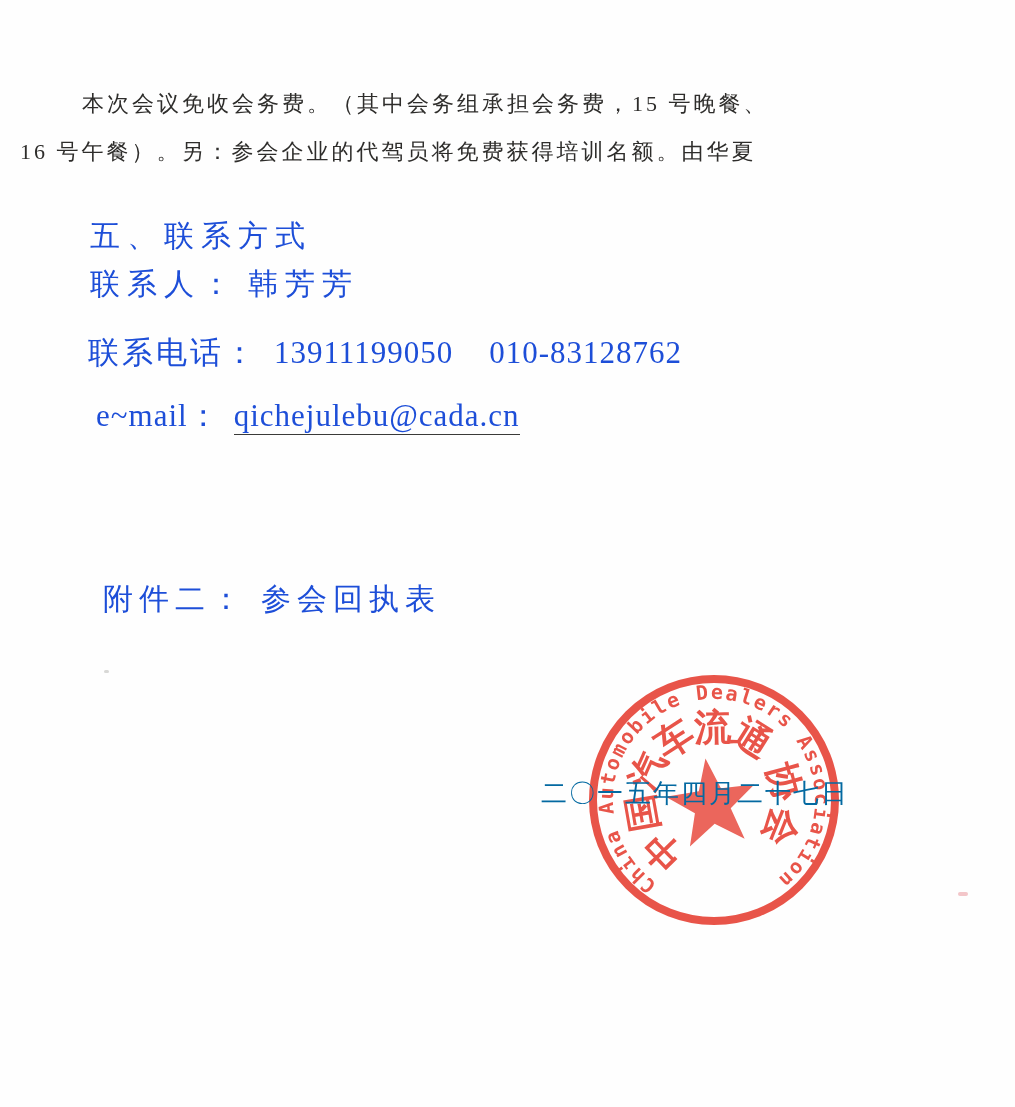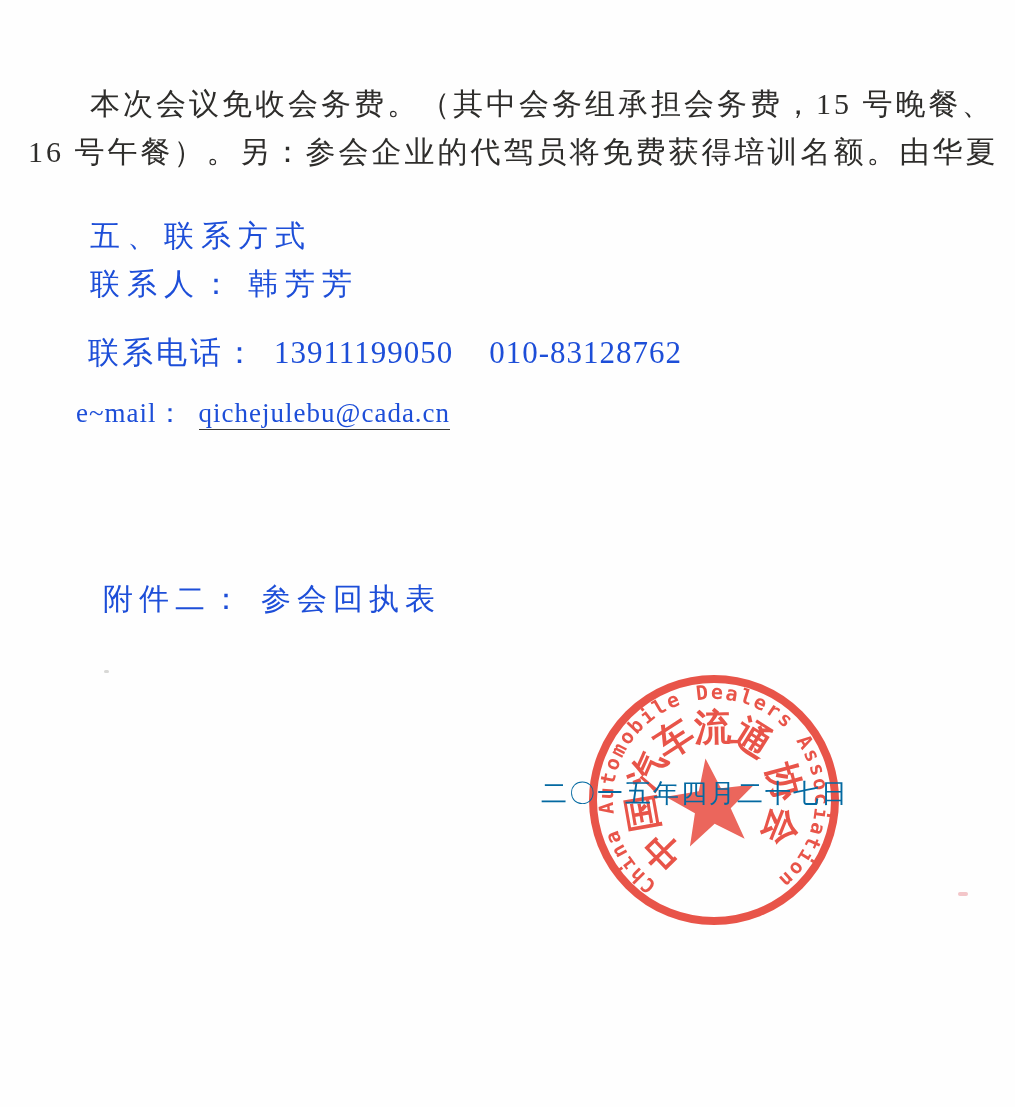--- a/index.html
+++ b/index.html
@@ -5,33 +5,33 @@
   html,body{margin:0;padding:0;}
   body{background:#ffffff;}
   .page{
     position:relative; width:1015px; height:1107px;
     background:#fefefe; overflow:hidden;
     font-family:"Liberation Serif","DejaVu Serif",serif;
     color:#2e2d2b;
   }
   .abs{position:absolute;}
   .para{
-    position:absolute; left:28px; top:80px; width:962px;
-    font-size:30px; line-height:47.5px; letter-spacing:3px; color:#2e2d2b;font-family:Liberation Serif, serif;
+    position:absolute; left:20px; top:80px; width:962px;
+    font-size:22px; line-height:47.5px; letter-spacing:3px; color:#2e2d2b;font-family:Liberation Serif, serif;
   }
   .pline{white-space:nowrap;}
   .pline.indent{padding-left:62px;}
   .tline{position:absolute; font-size:30px; white-space:nowrap; color:#1d4ed8;}
   .heading{left:90px; top:216px; letter-spacing:7px;}
   .person{left:90px; top:264px; letter-spacing:7px;}
   .person .val{margin-left:10px;}
   .phone{left:88px; top:332px; letter-spacing:3px; font-size:31px;text-align:right;}
   .phone .num1{margin-left:16px; letter-spacing:1px;}
   .phone .num2{margin-left:36px; letter-spacing:1px;}
-  .email{left:76px; top:395px; font-size:27px; letter-spacing:1px;}
+  .email{left:96px; top:395px; font-size:31px; letter-spacing:1px;}
   .email .addr{
     margin-left:14px; padding-bottom:1px;
     border-bottom:1.6px solid #3a3a38; cursor:pointer;
   }
   .attach1{left:80px; top:519px; letter-spacing:6px;}
   .attach2{left:72px; top:579px; letter-spacing:6px;margin-left:31px;}
   .attach .title{margin-left:14px;}
   .docdate{
     left:541px; top:776px; font-size:26px; letter-spacing:2px;
     color:#0369a1; z-index:5;

